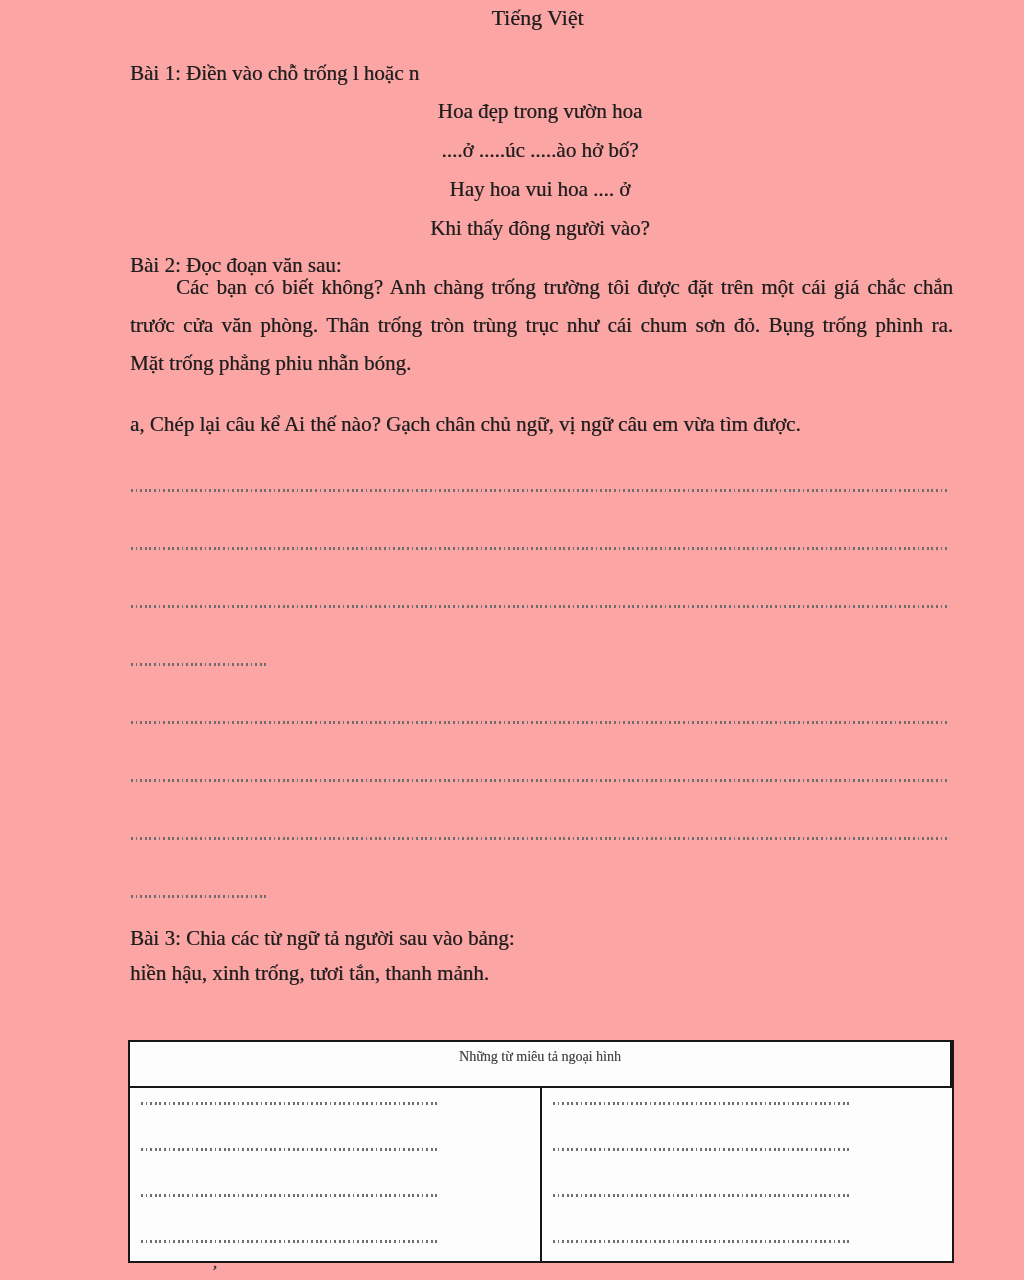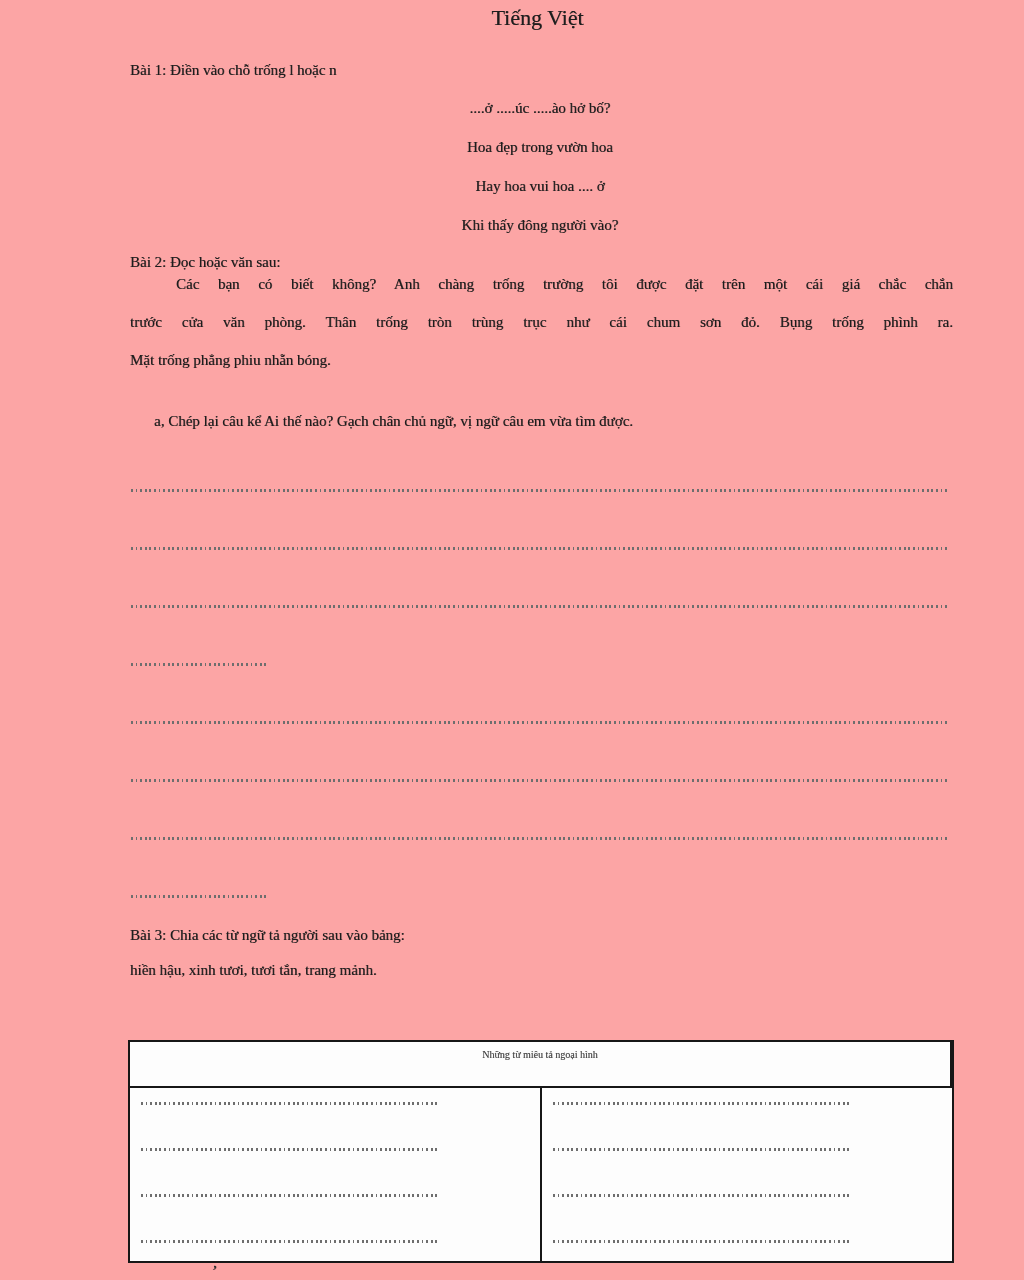--- a/index.html
+++ b/index.html
@@ -10,21 +10,21 @@
     color:#1d1d1d;
     overflow:hidden;
   }
   .page{
     position:relative;
     width:1024px;height:1280px;
     background:#fca5a5;
     overflow:hidden;
   }
   .txt{
-    font-size:15px;
+    font-size:21px;
     line-height:1.2;
     text-shadow:0.5px 0 0.6px rgba(25,25,25,0.55);
     white-space:nowrap;
   }
   .page-title{
     position:absolute;left:130px;top:5px;width:815px;
     text-align:center;font-size:22px;
   }
   .ex-heading{position:absolute;left:130px;}
   #ex1-heading{top:61px;}
@@ -38,21 +38,21 @@
     position:absolute;left:130px;top:275px;width:823px;
   }
   .para .pline{
     height:38px;
     text-align:justify;
     text-align-last:justify;
     white-space:normal;
   }
   .para .pline.indent{text-indent:46px;}
   .para .pline.last{text-align-last:left;}
-  .question{position:absolute;left:130px;top:412px;margin-left:24px;}
+  .question{position:absolute;left:130px;top:412px;}
   .dotline{
     position:absolute;left:131px;height:3px;
     background:repeating-linear-gradient(90deg,#6e6e6e 0 1.8px,transparent 1.8px 4.6px);
   }
   .dotline.full{width:818px;}
   .dotline.short{width:138px;}
   #ex3-heading{top:926px;}
   .wordlist{
     position:absolute;left:130px;top:961px;width:823px;
   }
@@ -65,21 +65,21 @@
   .table{
     position:absolute;left:128px;top:1040px;width:826px;
     border:2px solid #171717;
     box-sizing:border-box;
     background:#fdfdfd;
   }
   .thead{display:flex;height:44px;border-bottom:2px solid #171717;}
   .th{
     flex:1;display:flex;align-items:flex-start;justify-content:center;
     padding-top:7px;
-    font-size:10px;color:#454545;
+    font-size:14px;color:#454545;
     text-shadow:0.3px 0 0.4px rgba(60,60,60,0.5);
   }
   .th:first-child{border-right:2px solid #171717;}
   .tbody{display:flex;height:173px;}
   .td{flex:1;position:relative;}
   .td:first-child{border-right:2px solid #171717;}
   .dotline.cell{left:11px;width:296px;}
   .artifact{
     position:absolute;left:211px;top:1262px;
     font-size:17px;color:#2c2c2c;
@@ -89,48 +89,48 @@
 </style>
 </head>
 <body>
 
 <div class="page">
 
   <div class="txt page-title">Tiếng Việt</div>
 
   <div class="txt ex-heading" id="ex1-heading">Bài 1: Điền vào chỗ trống l hoặc n</div>
   <div class="poem">
+    <div class="txt line">Hoa đẹp trong vườn hoa</div>
     <div class="txt line">....ở .....úc .....ào hở bố?</div>
-    <div class="txt line">Hoa đẹp trong vườn hoa</div>
     <div class="txt line">Hay hoa vui hoa .... ở</div>
     <div class="txt line">Khi thấy đông người vào?</div>
   </div>
 
-  <div class="txt ex-heading" id="ex2-heading">Bài 2: Đọc hoặc văn sau:</div>
+  <div class="txt ex-heading" id="ex2-heading">Bài 2: Đọc đoạn văn sau:</div>
   <div class="para">
     <div class="txt pline indent">Các bạn có biết không? Anh chàng trống trường tôi được đặt trên một cái giá chắc chắn</div>
     <div class="txt pline">trước cửa văn phòng. Thân trống tròn trùng trục như cái chum sơn đỏ. Bụng trống phình ra.</div>
     <div class="txt pline last">Mặt trống phẳng phiu nhẵn bóng.</div>
   </div>
   <div class="txt question">a, Chép lại câu kể Ai thế nào? Gạch chân chủ ngữ, vị ngữ câu em vừa tìm được.</div>
 
   <div id="answer-lines">
       <div class="dotline full" style="top: 489px;"></div>
       <div class="dotline full" style="top: 547px;"></div>
       <div class="dotline full" style="top: 605px;"></div>
       <div class="dotline short" style="top: 663px;"></div>
       <div class="dotline full" style="top: 721px;"></div>
       <div class="dotline full" style="top: 779px;"></div>
       <div class="dotline full" style="top: 837px;"></div>
       <div class="dotline short" style="top: 895px;"></div>
     </div>
 
   <div class="txt ex-heading" id="ex3-heading">Bài 3: Chia các từ ngữ tả người sau vào bảng:</div>
   <div class="wordlist">
-    <div class="txt wline last">hiền hậu, xinh tươi, tươi tắn, trang mảnh.</div>
+    <div class="txt wline last">hiền hậu, xinh trống, tươi tắn, thanh mảnh.</div>
   </div>
 
   <div class="table">
     <div class="thead">
       <div class="th">Những từ miêu tả ngoại hình</div>
     </div>
     <div class="tbody">
       <div class="td">
           <div class="dotline cell" style="top: 14px;"></div>
           <div class="dotline cell" style="top: 60px;"></div>

